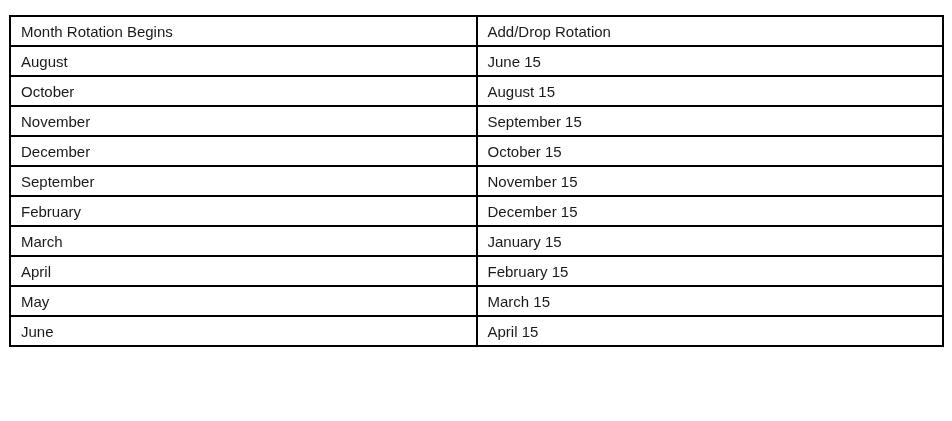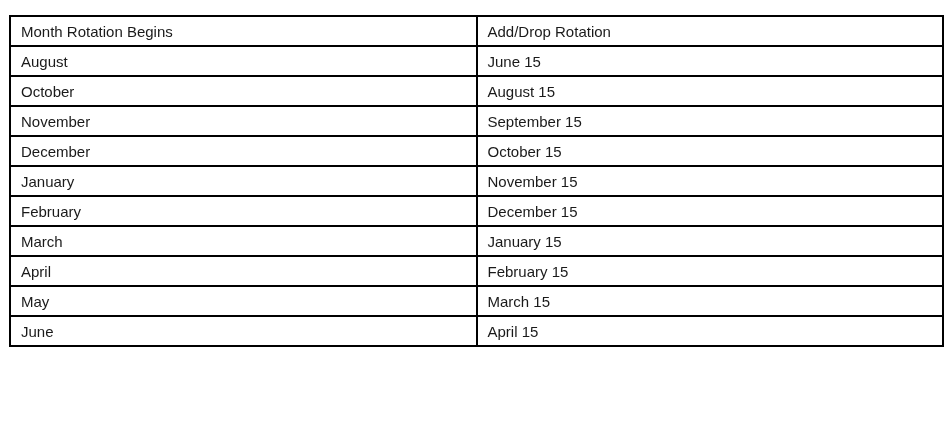--- a/index.html
+++ b/index.html
@@ -66,21 +66,21 @@
         </tr>
         <tr>
           <td>November</td>
           <td>September 15</td>
         </tr>
         <tr>
           <td>December</td>
           <td>October 15</td>
         </tr>
         <tr>
-          <td>January</td>
+          <td>September</td>
           <td>November 15</td>
         </tr>
         <tr>
           <td>February</td>
           <td>December 15</td>
         </tr>
         <tr>
           <td>March</td>
           <td>January 15</td>
         </tr>

